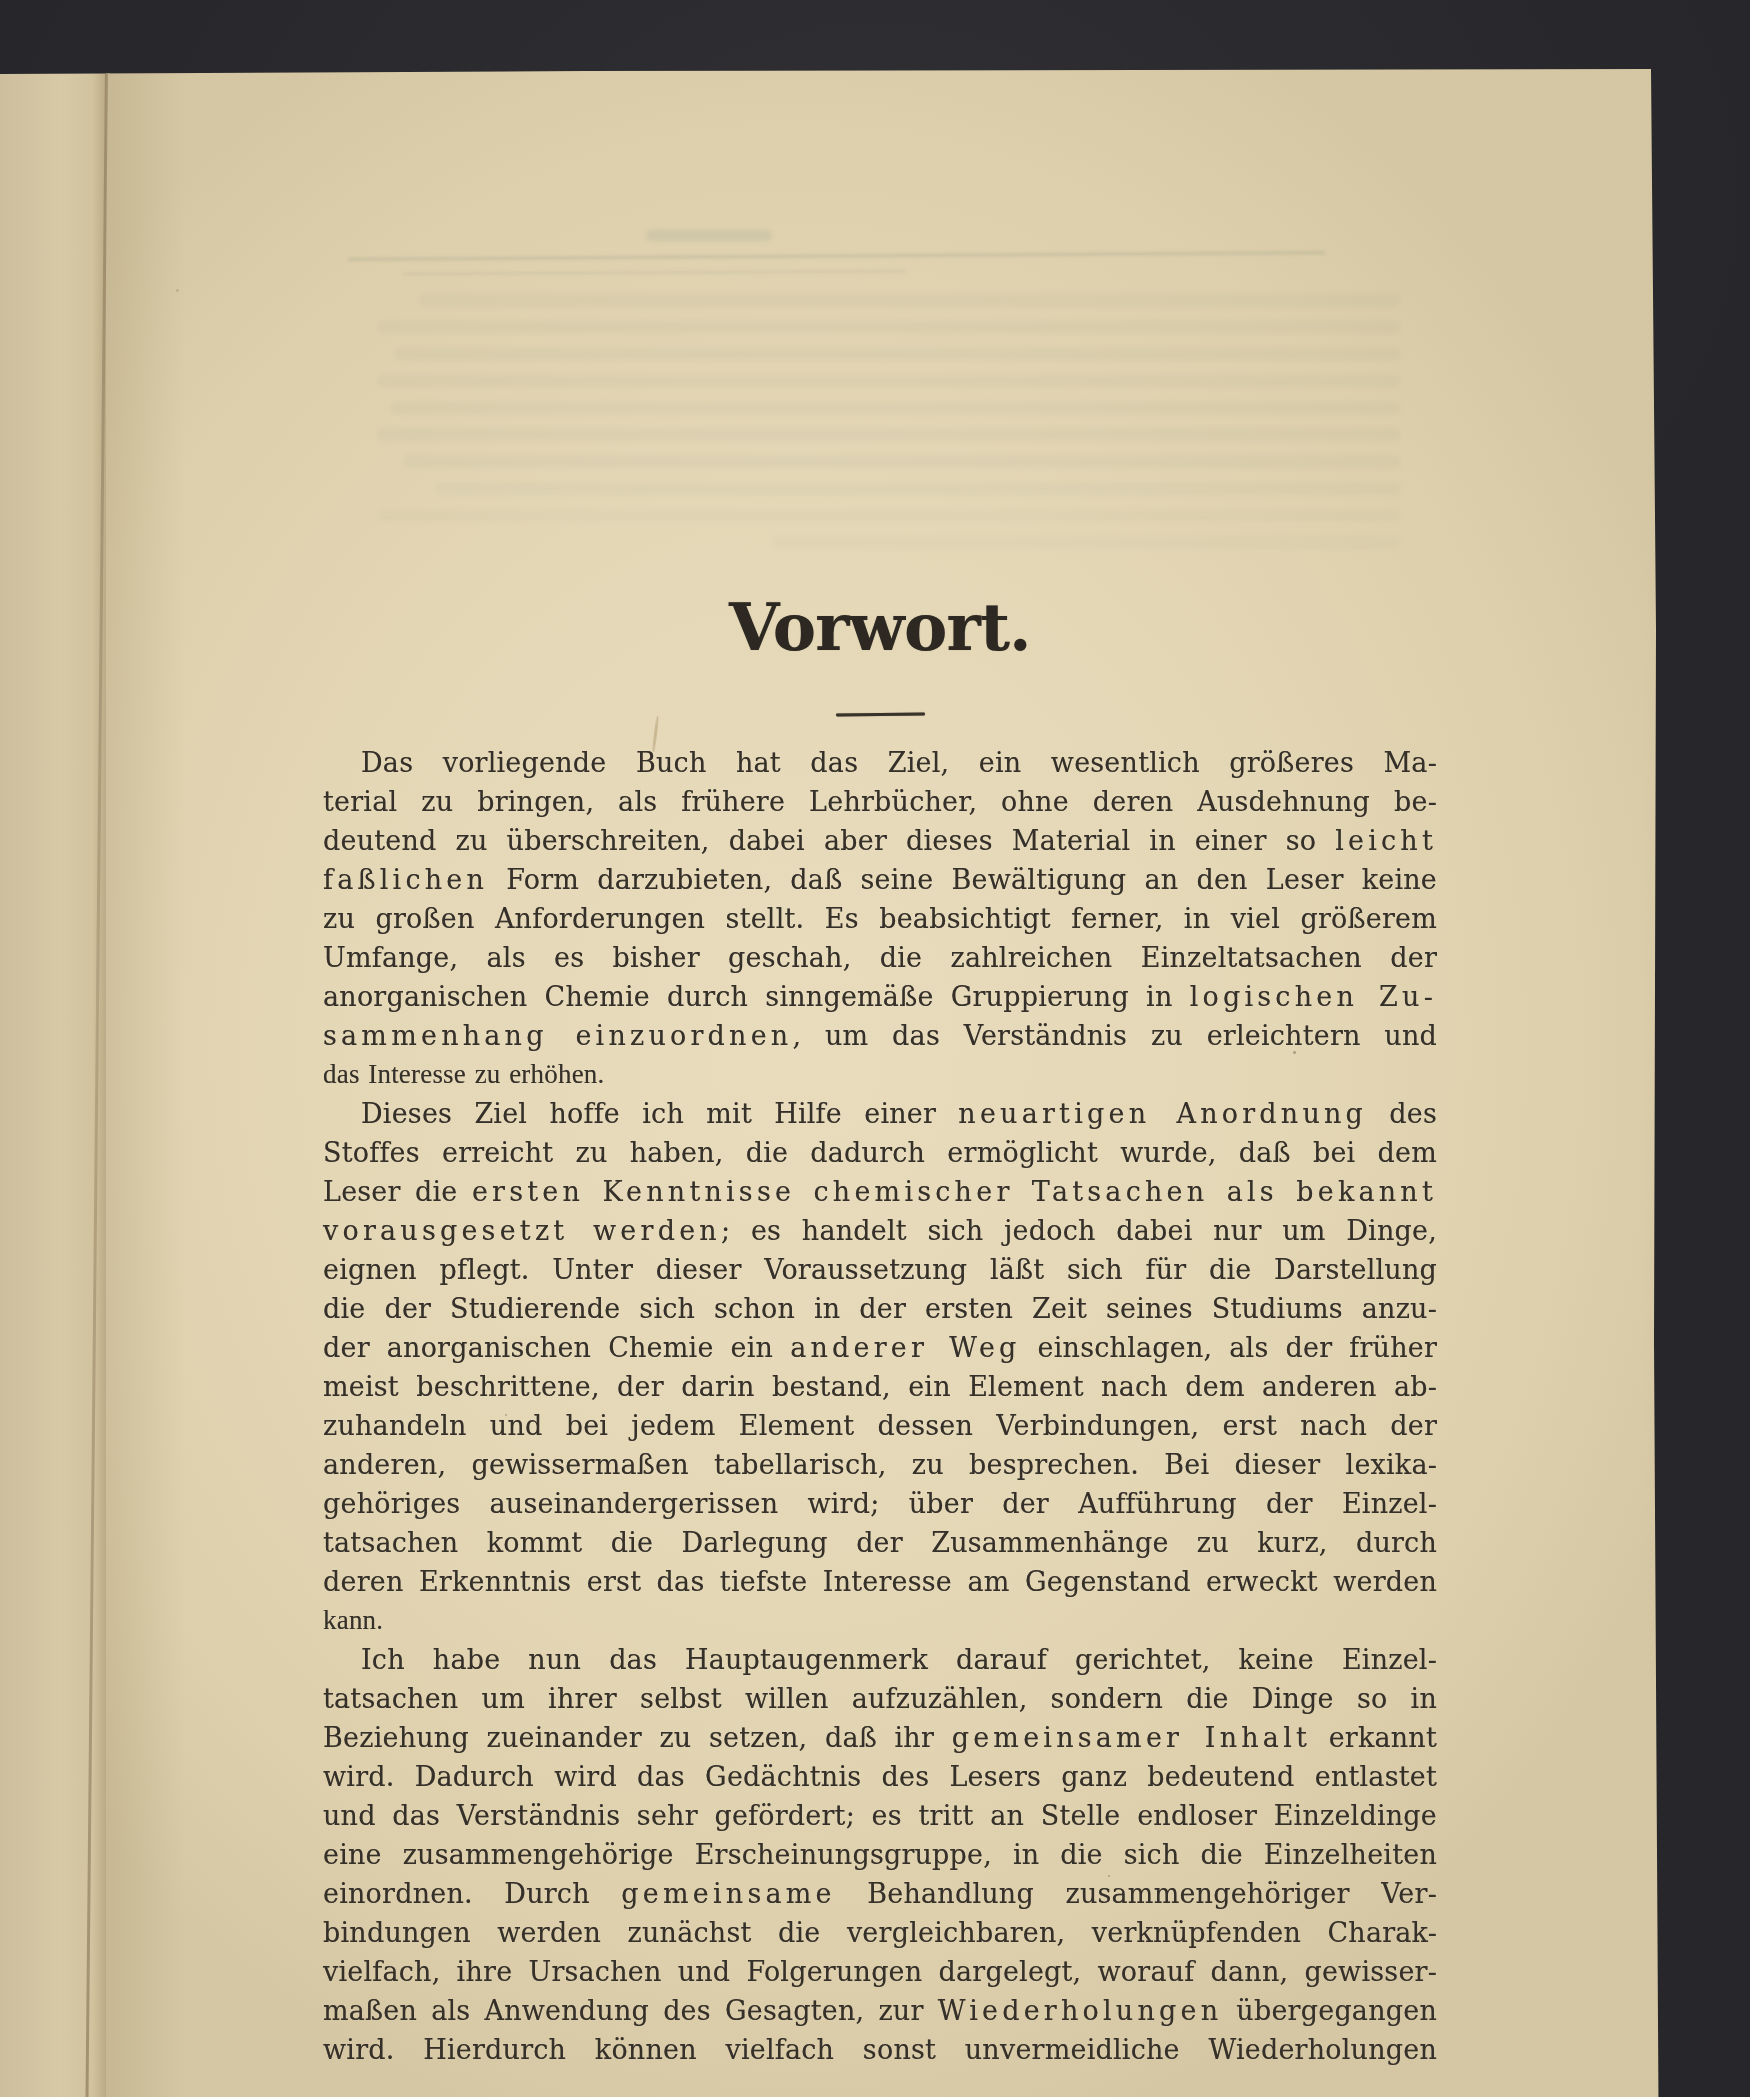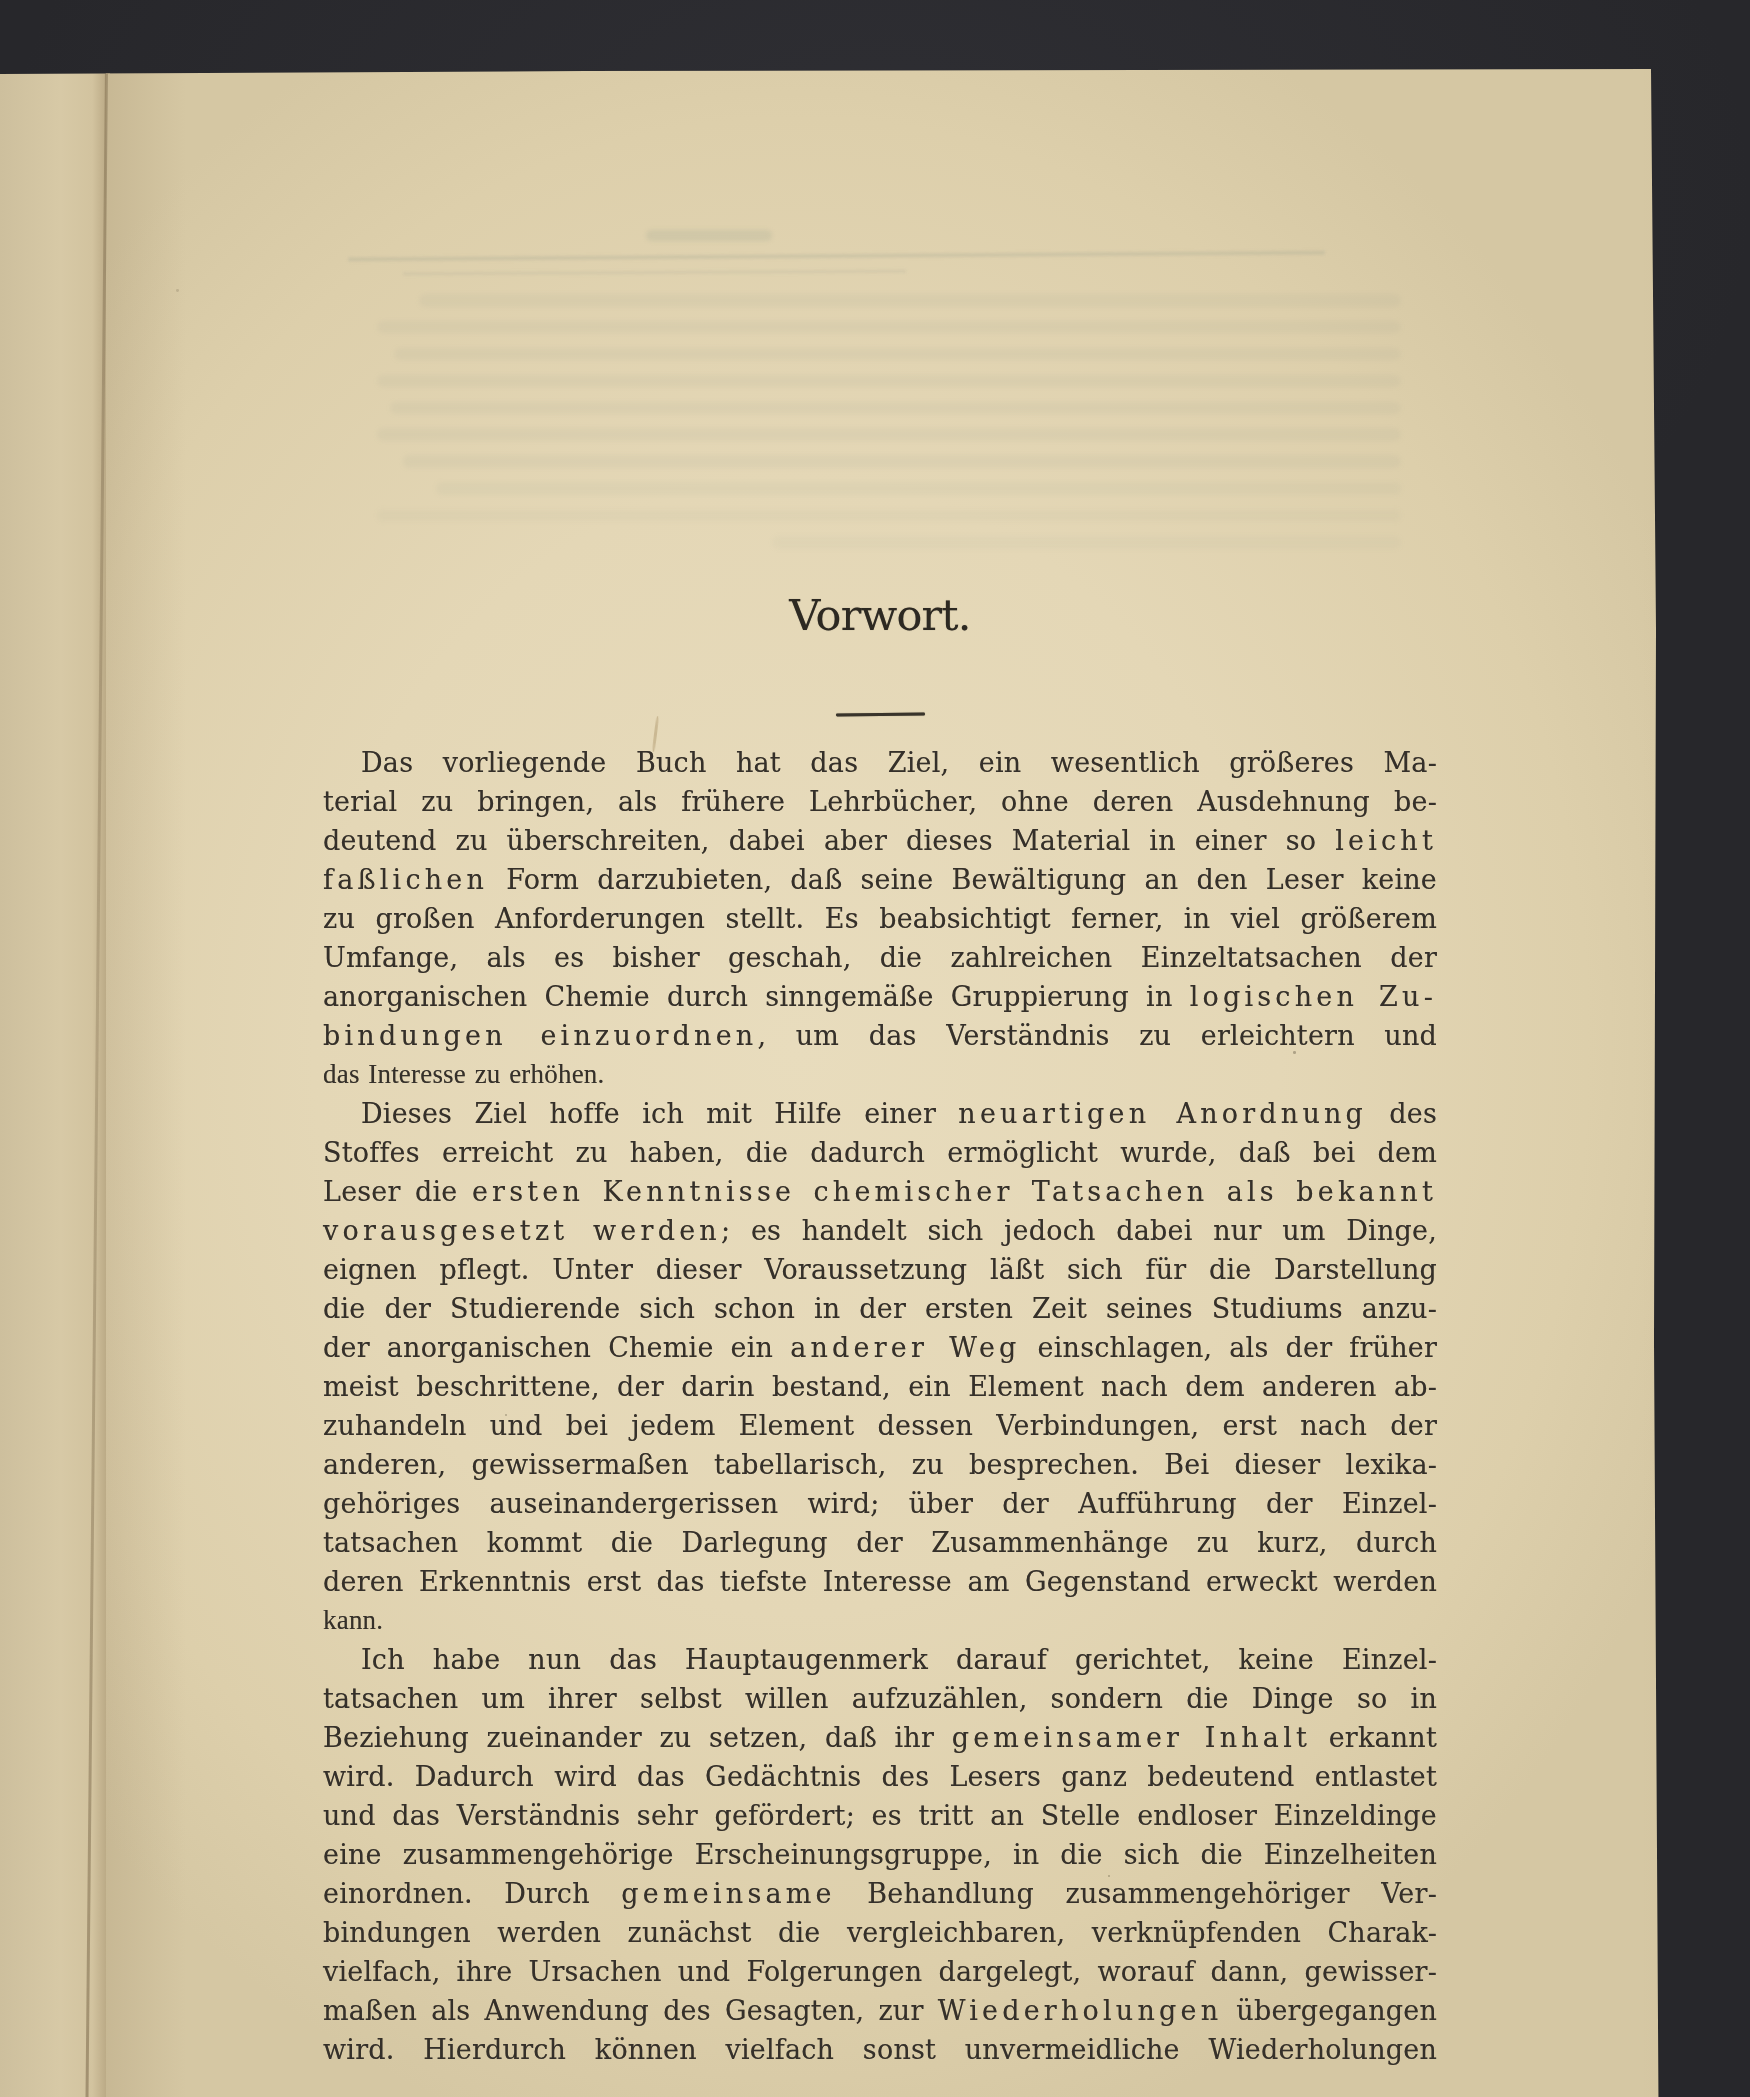--- a/index.html
+++ b/index.html
@@ -72,21 +72,21 @@
   .bleed .bl:nth-child(5){width:1011px;}
   .bleed .bl:nth-child(6){width:1024px;}
   .bleed .bl:nth-child(7){width:998px;}
   .bleed .bl:nth-child(8){width:965px;opacity:.8;}
   .bleed .bl:nth-child(9){width:1024px;opacity:.7;}
   .bleed .bl:nth-child(10){width:629px;opacity:.6;}
 
   
   .title{
     position:absolute;left:323px;top:592px;width:1114px;
-    text-align:center;font-weight:normal;font-size:43px;line-height:1.1;
+    text-align:center;font-weight:bold;font-size:65px;line-height:1.1;
     letter-spacing:-0.8px;color:var(--title-ink);
     text-shadow:0 0 0.8px rgba(45,40,30,.45);
   }
   .title-rule{
     position:absolute;left:836px;top:713px;width:89px;height:2.9px;
     background:#39342b;border-radius:1.3px;transform:rotate(-.5deg);
     box-shadow:0 0 0.8px rgba(45,40,30,.5);
   }
   .body-block{
     position:absolute;left:323px;top:743px;width:1114px;
@@ -147,21 +147,21 @@
   <div class="title-rule"></div>
   <div class="body-block">
       <div>
         <div class="line ind"><span>Das vorliegende Buch hat das Ziel, ein wesentlich größeres Ma-</span></div>
         <div class="line"><span>terial zu bringen, als frühere Lehrbücher, ohne deren Ausdehnung be-</span></div>
         <div class="line"><span>deutend zu überschreiten, dabei aber dieses Material in einer so </span><span class="sperr">leicht</span></div>
         <div class="line"><span class="sperr">faßlichen</span><span> Form darzubieten, daß seine Bewältigung an den Leser keine</span></div>
         <div class="line"><span>zu großen Anforderungen stellt. Es beabsichtigt ferner, in viel größerem</span></div>
         <div class="line"><span>Umfange, als es bisher geschah, die zahlreichen Einzeltatsachen der</span></div>
         <div class="line"><span>anorganischen Chemie durch sinngemäße Gruppierung in </span><span class="sperr">logischen Zu-</span></div>
-        <div class="line"><span class="sperr">bindungen einzuordnen</span><span>, um das Verständnis zu erleichtern und</span></div>
+        <div class="line"><span class="sperr">sammenhang einzuordnen</span><span>, um das Verständnis zu erleichtern und</span></div>
         <div class="line end"><span>das Interesse zu erhöhen.</span></div>
       </div>
       <div>
         <div class="line ind"><span>Dieses Ziel hoffe ich mit Hilfe einer </span><span class="sperr">neuartigen Anordnung</span><span> des</span></div>
         <div class="line"><span>Stoffes erreicht zu haben, die dadurch ermöglicht wurde, daß bei dem</span></div>
         <div class="line"><span>Leser die </span><span class="sperr">ersten Kenntnisse chemischer Tatsachen als bekannt</span></div>
         <div class="line"><span class="sperr">vorausgesetzt werden</span><span>; es handelt sich jedoch dabei nur um Dinge,</span></div>
         <div class="line"><span>eignen pflegt. Unter dieser Voraussetzung läßt sich für die Darstellung</span></div>
         <div class="line"><span>die der Studierende sich schon in der ersten Zeit seines Studiums anzu-</span></div>
         <div class="line"><span>der anorganischen Chemie ein </span><span class="sperr">anderer Weg</span><span> einschlagen, als der früher</span></div>

